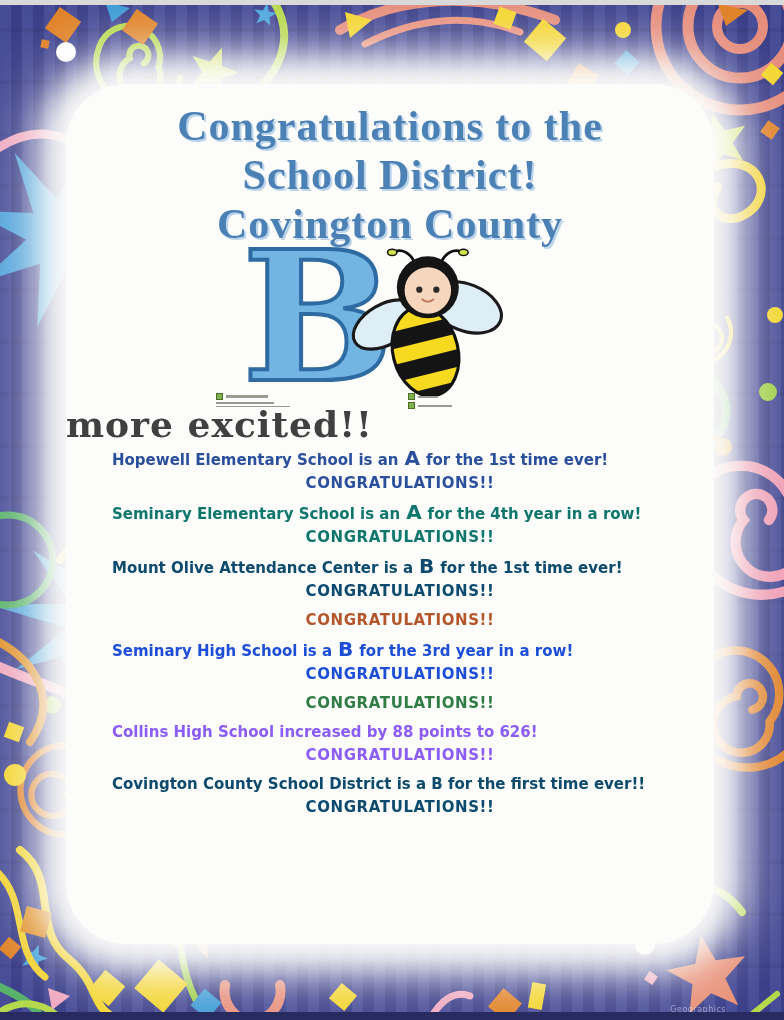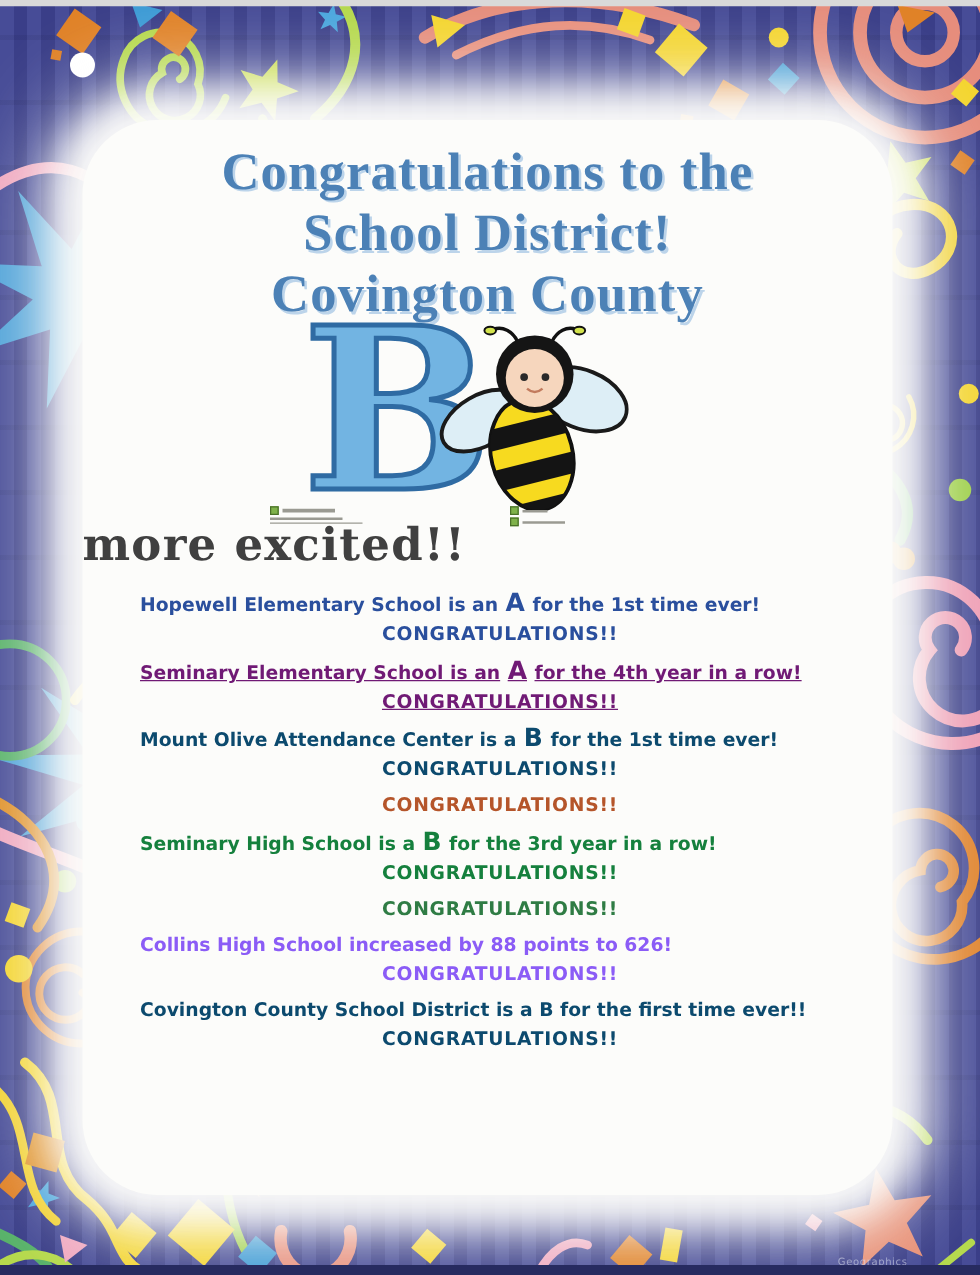--- a/index.html
+++ b/index.html
@@ -7,21 +7,21 @@
     width:784px;height:1020px;position:relative;overflow:hidden;
     font-family:"DejaVu Sans",sans-serif;
     background:
       repeating-linear-gradient(0deg, rgba(10,12,40,.07) 0 4px, rgba(0,0,0,0) 4px 52px),
       repeating-linear-gradient(90deg,#474c97 0 11px,#3a3e88 11px 22px);
   }
   .scan-top{position:absolute;left:0;top:0;width:784px;height:5px;background:#d9d9d9;z-index:6;}
   .scan-bottom{position:absolute;left:0;bottom:0;width:784px;height:8px;background:#272b60;z-index:6;}
   svg.confetti{position:absolute;left:0;top:0;z-index:1;}
   .panel{
-    position:absolute;left:66px;top:96px;width:648px;height:860px;z-index:2;
+    position:absolute;left:66px;top:84px;width:648px;height:860px;z-index:2;
     background:#fcfcfa;border-radius:60px;
     box-shadow:0 0 30px 24px rgba(252,252,250,.96), 0 0 60px 40px rgba(252,252,250,.55);
   }
   .title{margin:0;padding-top:18px;text-align:center;
     font-family:"Liberation Serif","DejaVu Serif",serif;font-weight:bold;
     font-size:42px;line-height:49px;letter-spacing:1px;color:#4c81b6;
     text-shadow:2px 2px 0 #bcd4ea;}
   .subtitle{margin-top:6px;text-align:center;color:#141414;
     font-family:"DejaVu Serif",serif;font-weight:900;
     font-size:31px;letter-spacing:1px;}
@@ -32,21 +32,21 @@
   .big-b{position:absolute;left:12px;top:-26px;
     font-family:"DejaVu Serif",serif;font-weight:bold;font-size:180px;line-height:1;
     color:#72b4e2;-webkit-text-stroke:4px #2f6ba3;text-stroke:4px #2f6ba3;}
   .bee{position:absolute;left:118px;top:-6px;}
   .attrib{position:absolute;display:flex;flex-direction:column;gap:2px;}
   .attrib-row{display:flex;align-items:center;gap:3px;}
   .attrib .sq{width:5px;height:5px;background:#7fb24a;border:1px solid #4a7028;}
   .attrib .bar{height:3px;background:#9a9a92;}
   .attrib.left{left:-14px;bottom:-6px;}
   .attrib.right{left:178px;bottom:-8px;}
-  .items{margin-top:12px;padding-left:46px;padding-right:26px;}
+  .items{padding-left:46px;padding-right:26px;}
   .item{font-size:15px;line-height:23px;font-weight:bold;margin-bottom:6px;}
   .item .grade{font-size:20px;margin:0 6px;}
   .item .grade:empty{display:none;}
   .item .l2{letter-spacing:.6px;text-align:center;}
   .watermark{position:absolute;right:58px;bottom:6px;z-index:5;
     font-size:8px;color:rgba(215,218,235,.6);letter-spacing:.5px;}
 </style>
 </head>
 <body>
 
@@ -212,32 +212,32 @@
     </div>
   </div>
 
   <div class="subtitle2">more excited!!</div>
 
   <div class="items">
     <div class="item" style="color: rgb(42, 79, 157);">
       <div class="l1"><span>Hopewell Elementary School is an</span><span class="grade">A</span><span>for the 1st time ever!</span></div>
       <div class="l2">CONGRATULATIONS!!</div>
     </div>
-    <div class="item" style="color: #701a75; text-decoration: underline;">
+    <div class="item" style="color: #0f766e;">
       <div class="l1"><span>Seminary Elementary School is an</span><span class="grade">A</span><span>for the 4th year in a row!</span></div>
       <div class="l2">CONGRATULATIONS!!</div>
     </div>
     <div class="item" style="color: #0c4a6e;">
       <div class="l1"><span>Mount Olive Attendance Center is a</span><span class="grade">B</span><span>for the 1st time ever!</span></div>
       <div class="l2">CONGRATULATIONS!!</div>
     </div>
     <div class="item" style="color: rgb(181, 85, 42);">
       <div class="l2">CONGRATULATIONS!!</div>
     </div>
-    <div class="item" style="color: #15803d;">
+    <div class="item" style="color: #1d4ed8;">
       <div class="l1"><span>Seminary High School is a</span><span class="grade">B</span><span>for the 3rd year in a row!</span></div>
       <div class="l2">CONGRATULATIONS!!</div>
     </div>
     <div class="item" style="color: rgb(47, 124, 68);">
       <div class="l2">CONGRATULATIONS!!</div>
     </div>
     <div class="item" style="color: #8b5cf6;">
       <div class="l1"><span>Collins High School increased by 88 points to 626!</span><span></span></div>
       <div class="l2">CONGRATULATIONS!!</div>
     </div>

